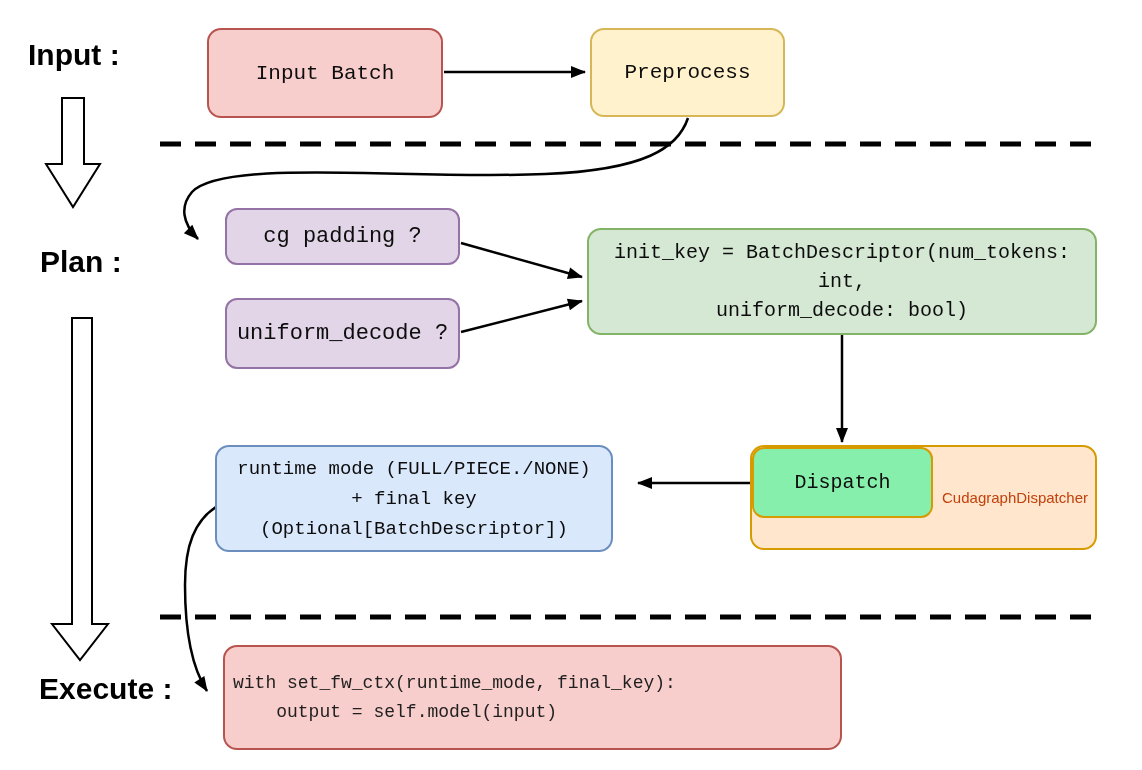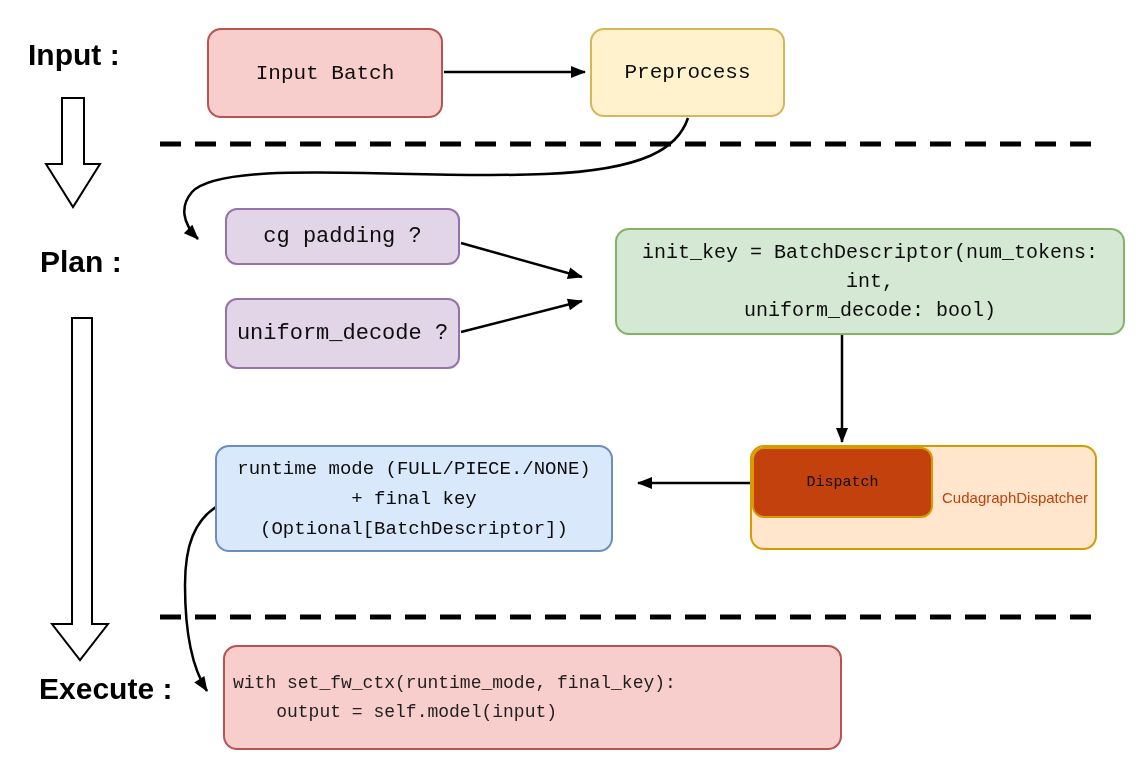--- a/index.html
+++ b/index.html
@@ -28,23 +28,23 @@
     align-items:center;
     justify-content:center;
     text-align:center;
     color:#0d0d0d;
   }
   .node .ln{display:block;font-family:Liberation Mono, monospace;}
   #input-batch   {left:207px;top:28px;width:236px;height:90px;background:#f8cecc;border-color:#b85450;font-size:21px;}
   #preprocess    {left:590px;top:28px;width:195px;height:89px;background:#fff2cc;border-color:#d6b656;font-size:21px;}
   #cg-padding    {left:225px;top:208px;width:235px;height:57px;background:#e1d5e7;border-color:#9673a6;font-size:22px;border-radius:12px;}
   #uniform-decode{left:225px;top:298px;width:235px;height:71px;background:#e1d5e7;border-color:#9673a6;font-size:22px;border-radius:12px;}
-  #init-key      {left:587px;top:228px;width:510px;height:107px;background:#d5e8d4;border-color:#82b366;font-size:20px;line-height:29px;margin-left:28px;}
+  #init-key      {left:587px;top:228px;width:510px;height:107px;background:#d5e8d4;border-color:#82b366;font-size:20px;line-height:29px;}
   #dispatcher-outer{left:750px;top:445px;width:347px;height:105px;background:#ffe6cc;border-color:#d79b00;}
-  #dispatch-inner{left:752px;top:447px;width:181px;height:71px;background:#c2410c;border-color:#d79b00;font-size:15px;border-radius:12px;}
+  #dispatch-inner{left:752px;top:447px;width:181px;height:71px;background:#86efac;border-color:#d79b00;font-size:20px;border-radius:12px;}
   #cudagraph-label{
     position:absolute;left:935px;top:462px;width:160px;height:72px;
     display:flex;flex-direction:row;align-items:center;justify-content:center;
     font-size:15px;line-height:32px;color:#c2410c;text-align:center;
   }
   #runtime-mode  {left:215px;top:445px;width:398px;height:107px;background:#dae8fc;border-color:#6c8ebf;font-size:19px;line-height:30px;}
   #execute-code  {
     left:223px;top:645px;width:619px;height:105px;
     background:#f8cecc;border-color:#b85450;
     font-family:"Liberation Mono", monospace;

